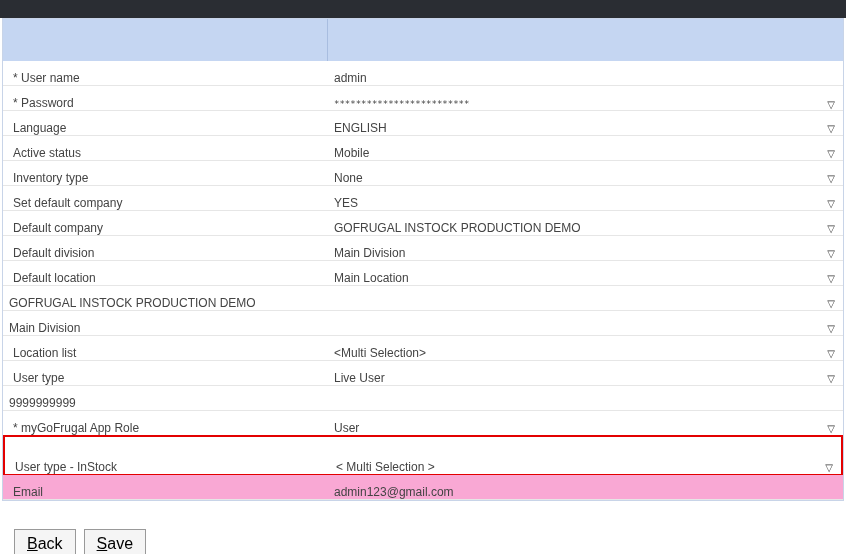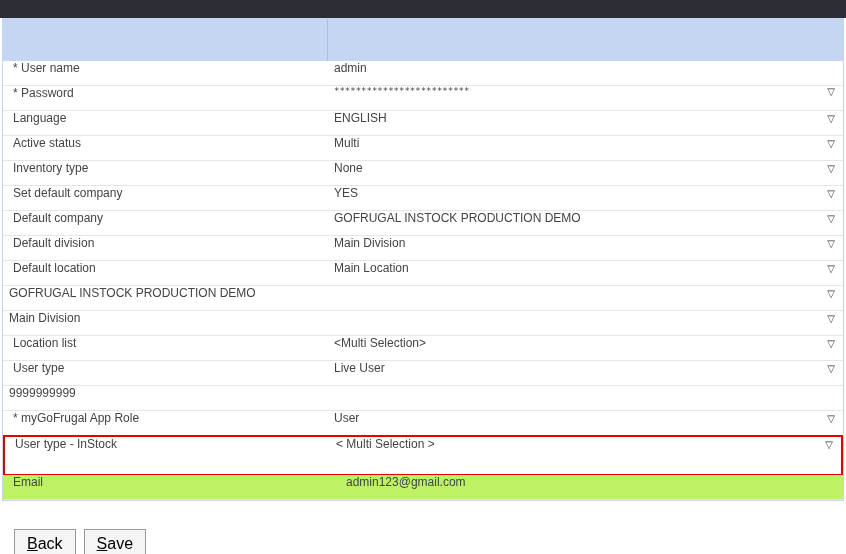--- a/index.html
+++ b/index.html
@@ -24,26 +24,26 @@
     height: 42px;
     background: #c5d6f2;
   }
   .header-left {
     width: 325px;
     border-right: 1px solid #a8bde0;
   }
   .header-right { flex: 1; }
   .row {
     display: flex;
-    align-items: flex-start;
+    align-items: flex-end;
     height: 25px;
     border-bottom: 1px solid #e6e6e6;
     background: #fff;
   }
-  .row.email-row { background: #bef264; gap: 12px; }
+  .row.email-row { background: #f9a8d4; }
   .label-cell {
     width: 325px;
     padding-left: 10px;
     color: #444;
   }
   .value-cell {
     flex: 1;
     padding-left: 6px;
     color: #444;
     display: flex;
@@ -111,21 +111,21 @@
       <div class="row">
         <div class="label-cell">Language</div>
         <div class="value-cell">
           <span class="value-text">ENGLISH</span>
           <span class="dd">▽</span>
         </div>
       </div>
       <div class="row">
         <div class="label-cell">Active status</div>
         <div class="value-cell">
-          <span class="value-text">Multi</span>
+          <span class="value-text">Mobile</span>
           <span class="dd">▽</span>
         </div>
       </div>
       <div class="row">
         <div class="label-cell">Inventory type</div>
         <div class="value-cell">
           <span class="value-text">None</span>
           <span class="dd">▽</span>
         </div>
       </div>

